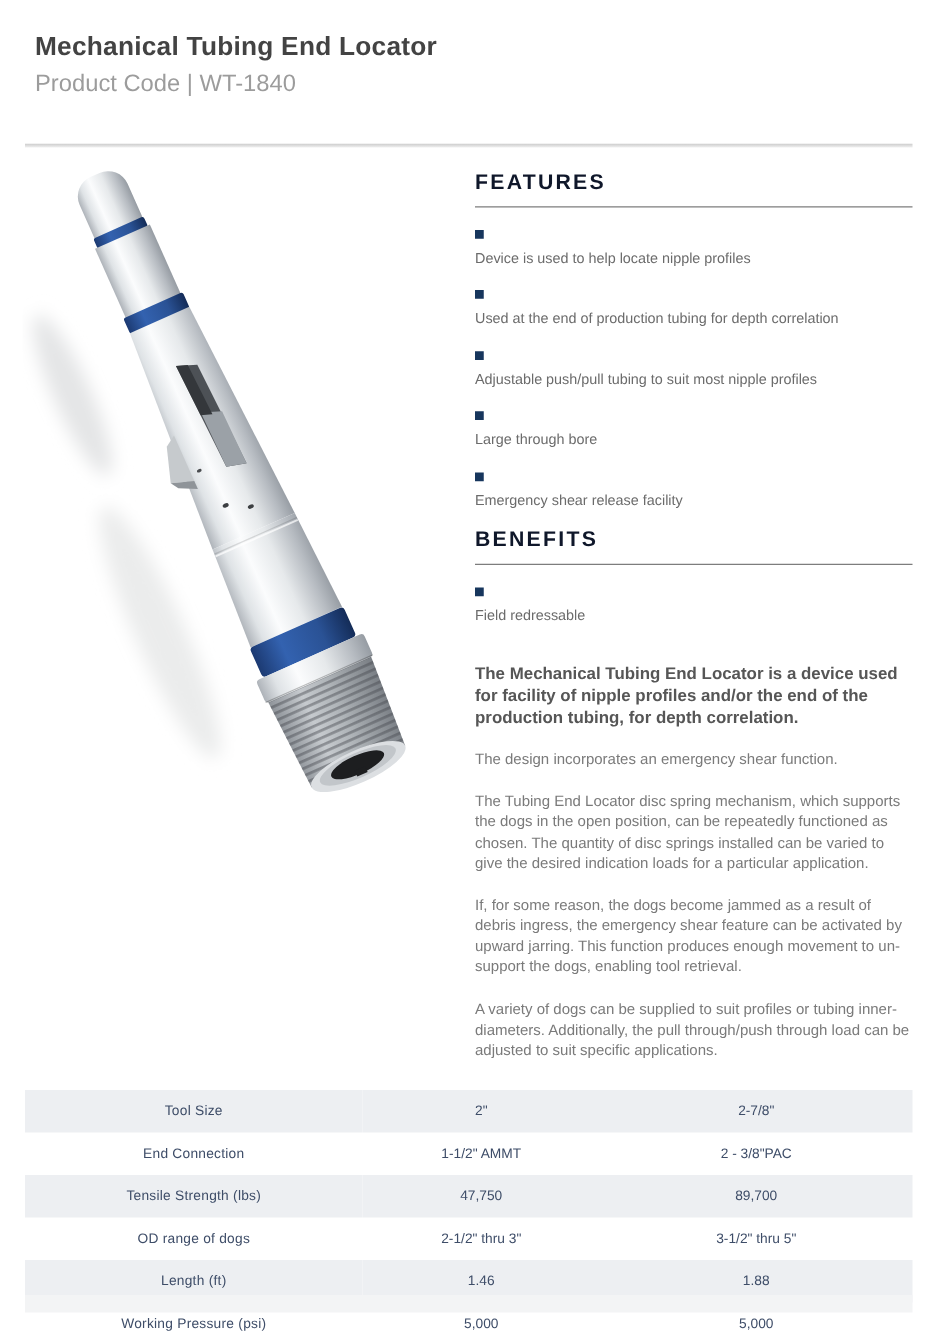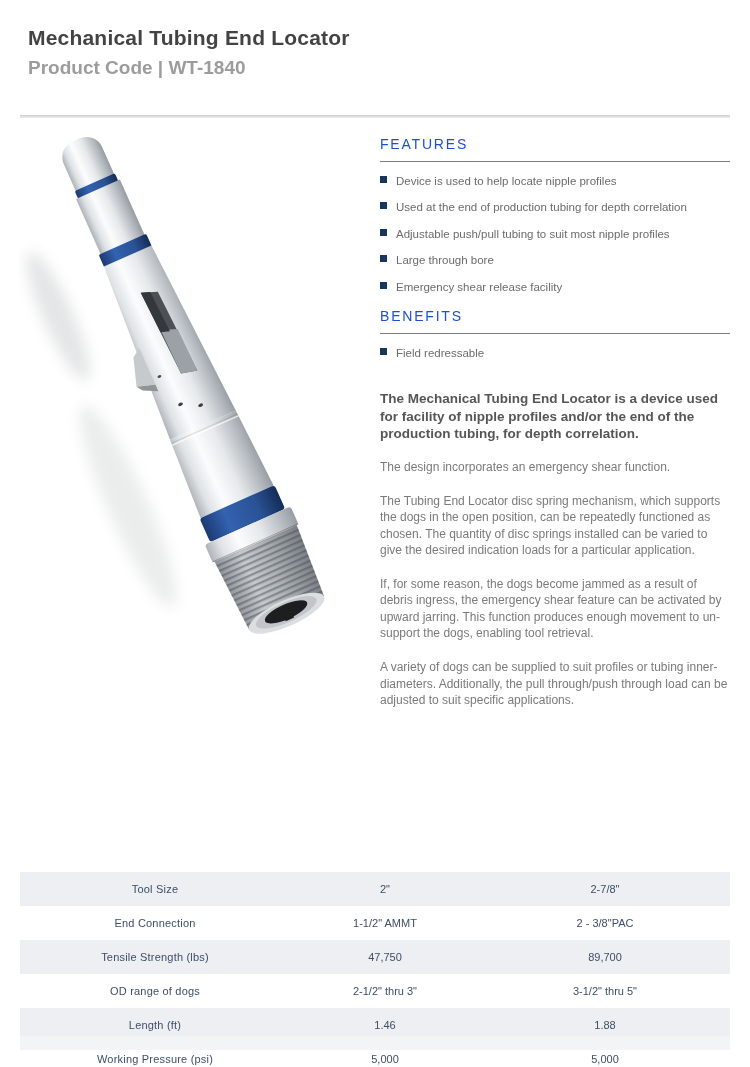--- a/index.html
+++ b/index.html
@@ -12,40 +12,40 @@
     font-family: "Liberation Sans", sans-serif;
     overflow: hidden;
   }
 
   
   .header { position: absolute; left: 28px; top: 26px; }
   .page-title {
     font-size: 21px; font-weight: bold; color: #434343; letter-spacing: 0.2px;
   }
   .page-subtitle {
-    font-size: 19px; font-weight: bold; color: #9c9c9c; margin-top: 7px;
+    font-size: 19px; font-weight: normal; color: #9c9c9c; margin-top: 7px;
   }
   .header-rule {
     position: absolute; left: 20px; top: 115px; width: 710px; height: 3px;
     background: linear-gradient(#cccccc, #f0f0f0);
   }
 
   
   .tool-figure { position: absolute; left: 18px; top: 126px; width: 345px; height: 545px; }
 
   
   .right-col { position: absolute; left: 380px; top: 136px; width: 350px; }
   .section-heading {
-    font-size: 14px; color: #1d4ed8; letter-spacing: 1.8px; font-weight: normal;
+    font-size: 17px; color: #0f172a; letter-spacing: 1.8px; font-weight: bold;
   }
   .section-rule { height: 1px; background: #7d7d7d; margin-top: 9px; }
   .feature-list { margin: 12px 0 0 0; padding: 0; list-style: none; }
   .feature-list li {
     display: flex; align-items: flex-start; gap: 9px;
-    font-size: 11.5px; color: #6b6b6b; margin: 4px 0 12px 0; line-height: 1.25;
+    font-size: 11.5px; color: #6b6b6b; margin: 16px 0 12px 0; line-height: 1.25; flex-direction: column;
   }
   .bullet { width: 7px; height: 7px; background: #17365d; flex: none; margin-top: 2px; }
   .benefits-block { margin-top: 14px; }
   .intro-p {
     margin: 30px 0 0 0; font-size: 13.5px; font-weight: bold; color: #565656; line-height: 1.28;
   }
   .body-p {
     margin: 17px 0 0 0; font-size: 12px; color: #7a7a7a; line-height: 1.38;
   }
 

